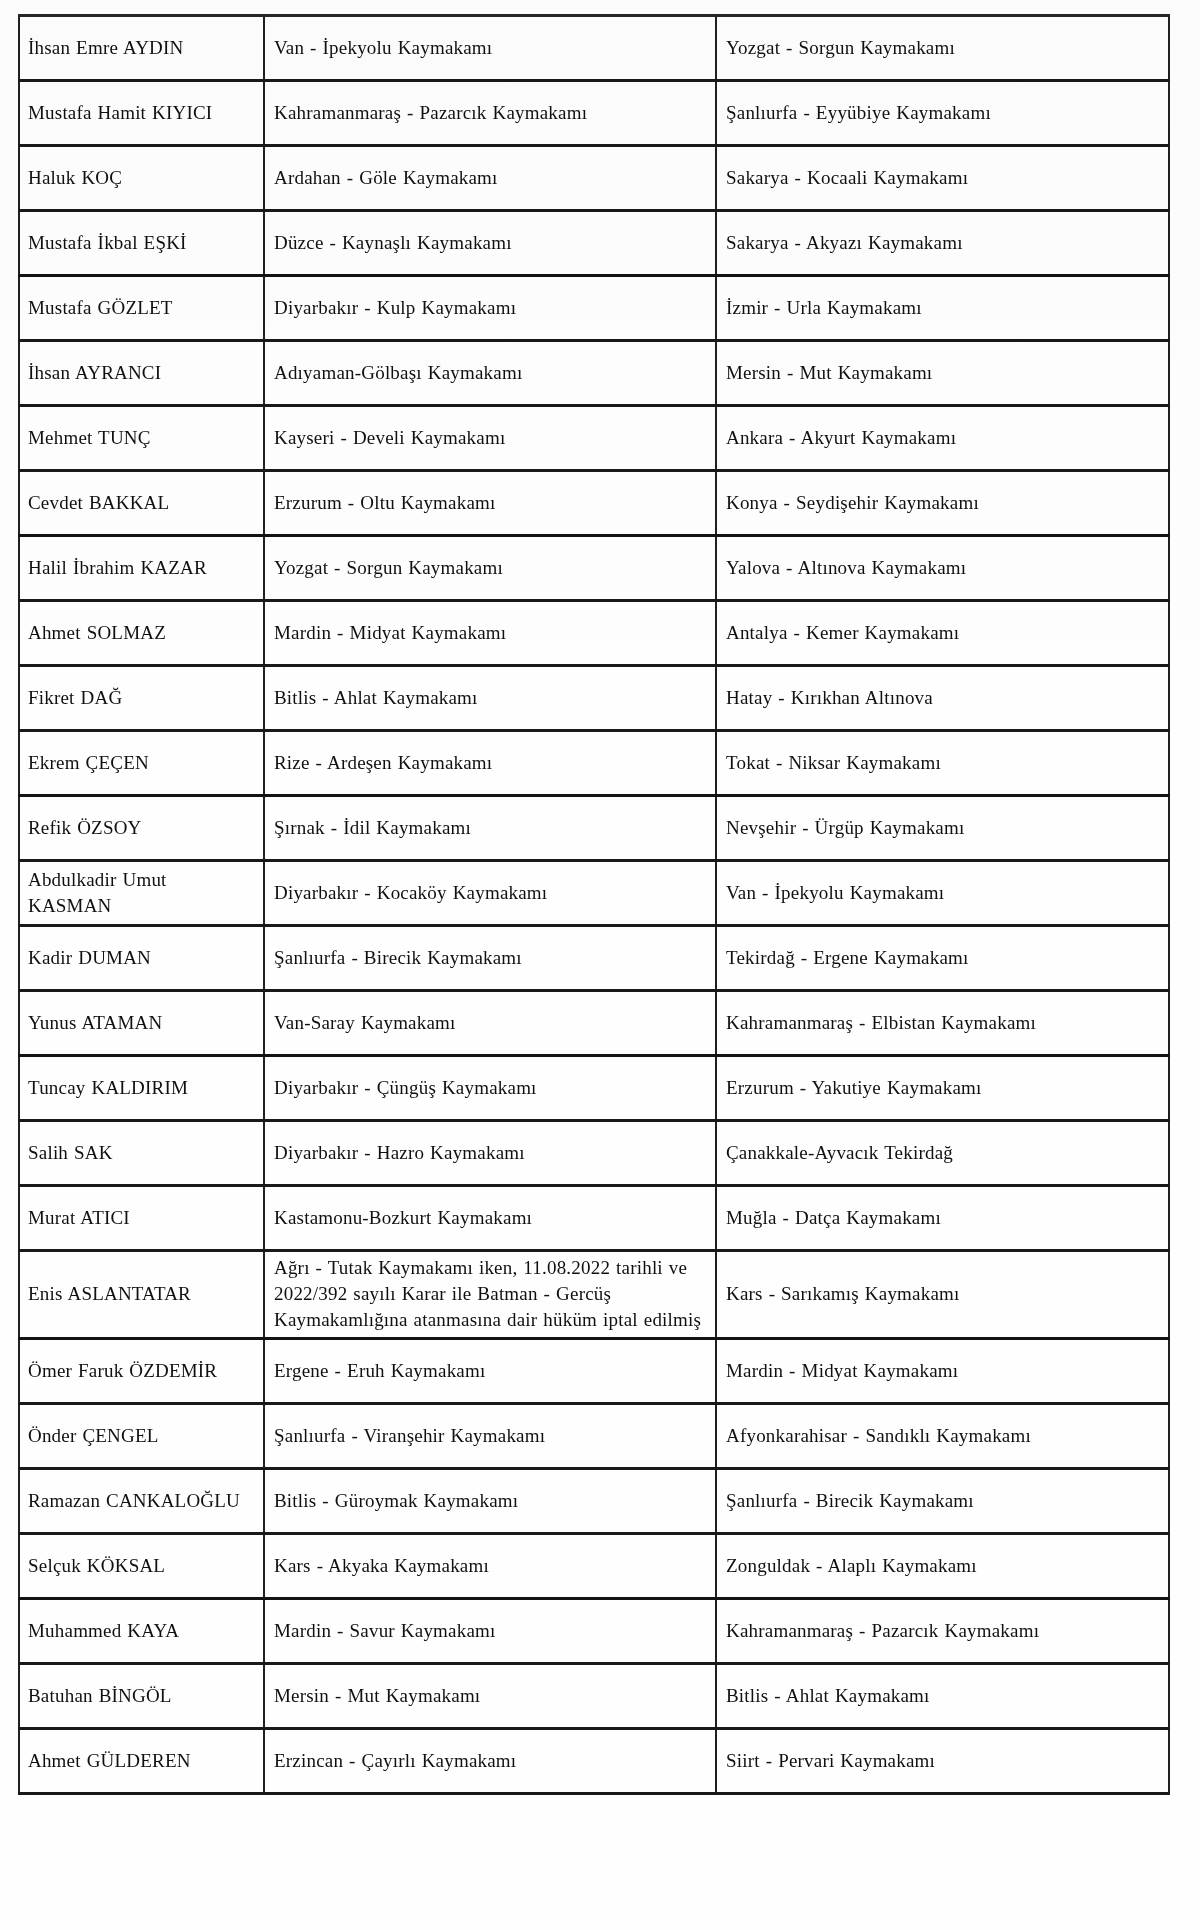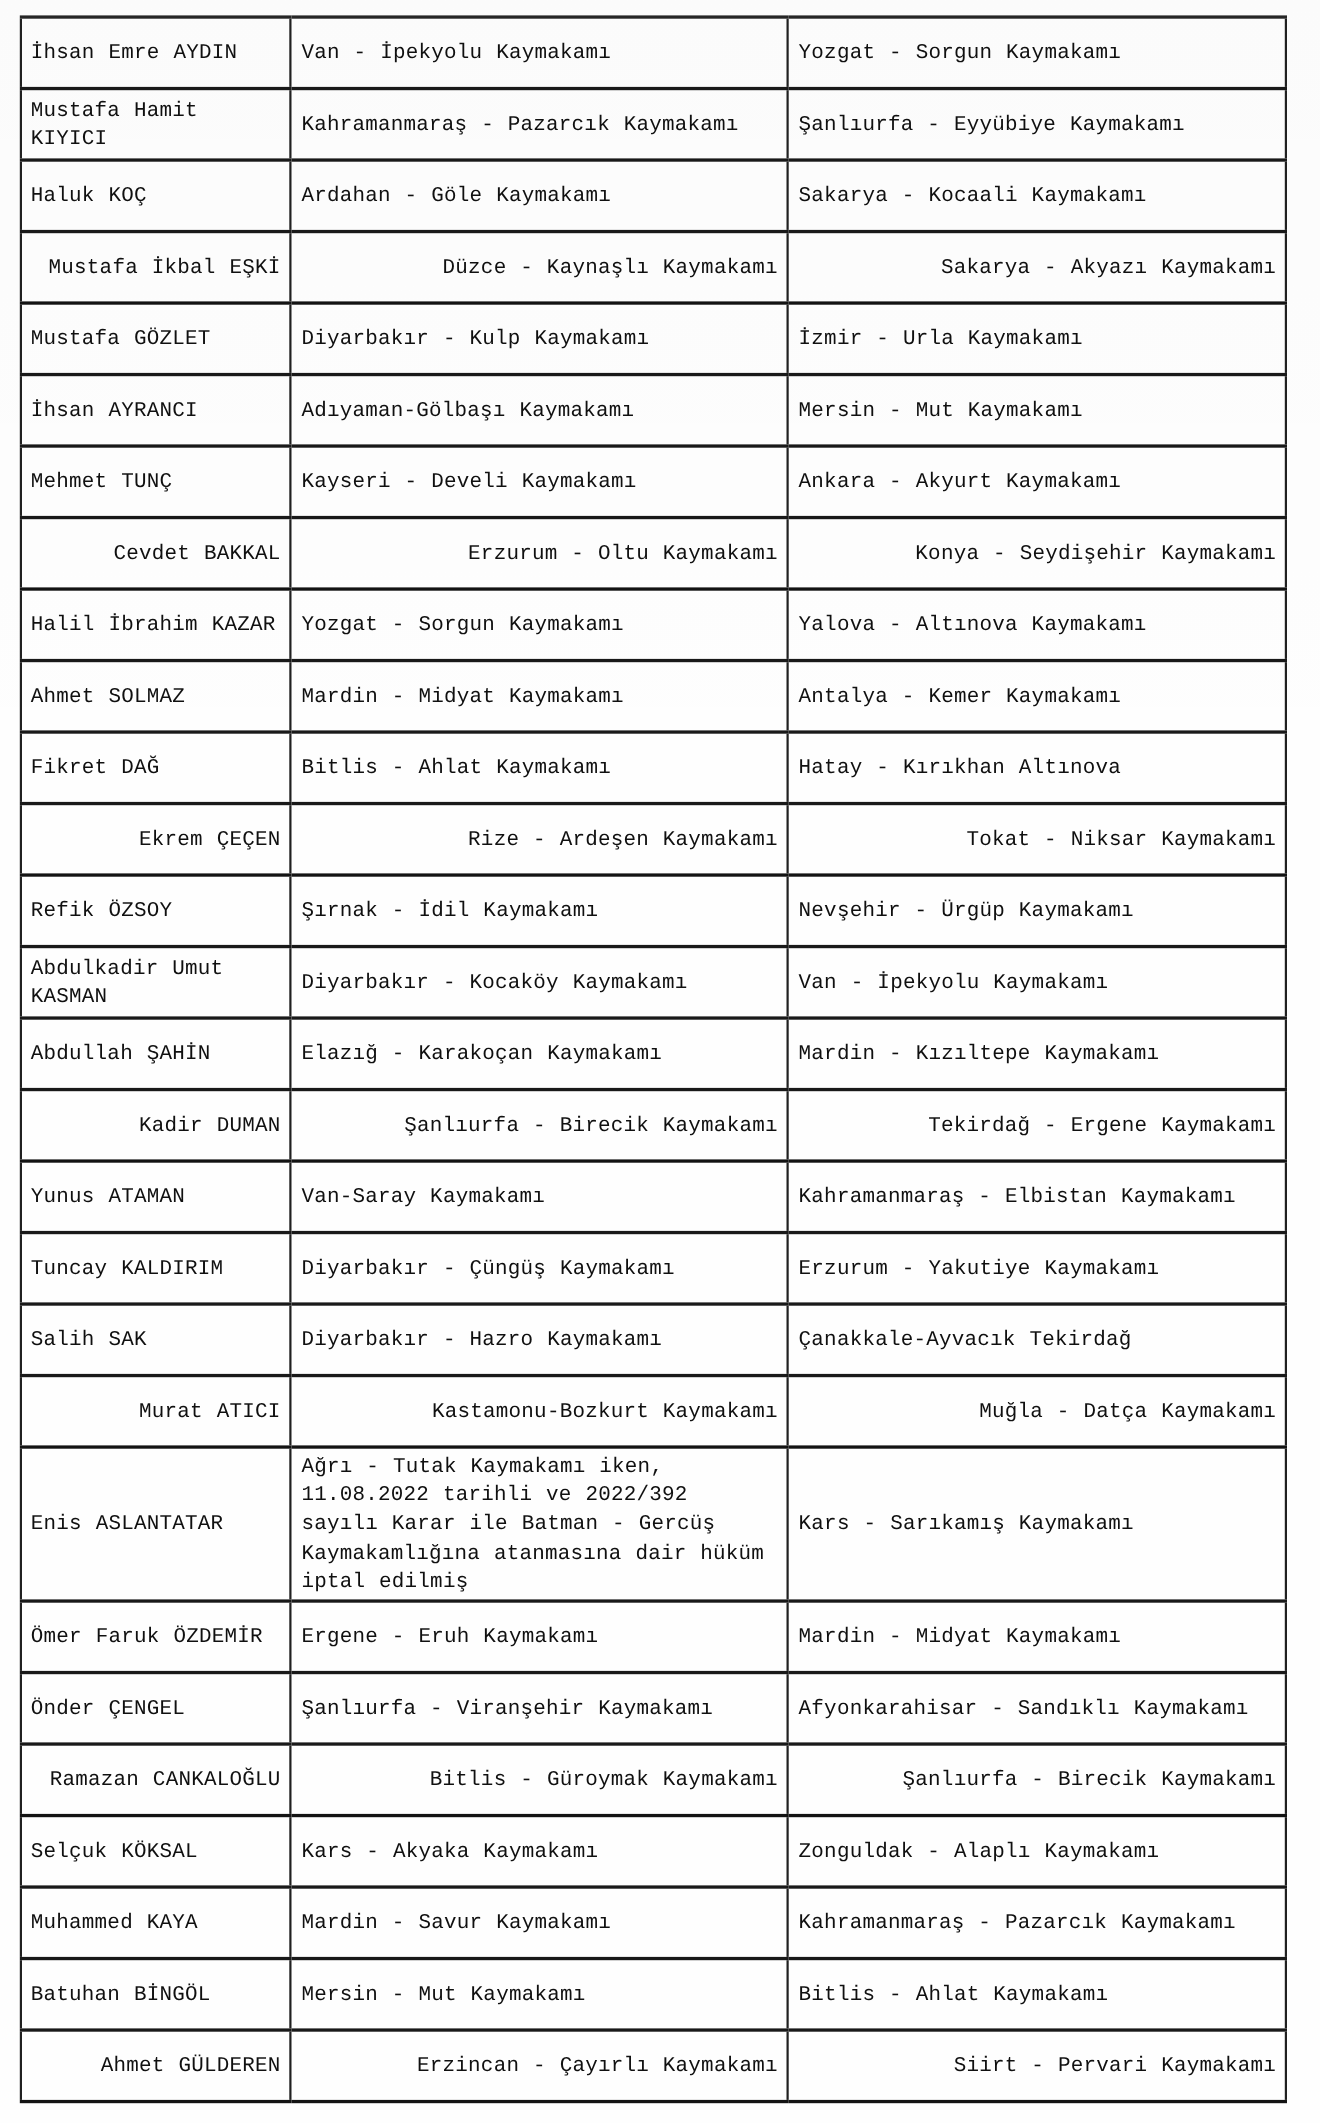--- a/index.html
+++ b/index.html
@@ -13,21 +13,20 @@
     position: relative;
     font-family: "Liberation Serif", "DejaVu Serif", serif;
     overflow: hidden;
   }
   .scan-page {
     position: absolute;
     inset: 0;
     background:
       linear-gradient(180deg, rgba(0,0,0,0.012), rgba(0,0,0,0) 40%),
       #fefefe;
-    font-family: Liberation Mono, monospace;
   }
   table.appointments {
     position: absolute;
     left: 18px;
     top: 14px;
     width: 1150px;
     border-collapse: collapse;
     table-layout: fixed;
     color: #1c1c1c;
     filter: blur(0.35px) contrast(1.12) grayscale(1);
@@ -46,21 +45,21 @@
     font-size: 19px;
     line-height: 1.38;
     vertical-align: middle;
     letter-spacing: 0.2px;
     word-spacing: 1px;
     overflow: hidden;
   }
   
   table.appointments tr:nth-child(3n) td    { border-top-color: #1a1a1a; margin-left: 20px; }
   table.appointments tr:nth-child(3n+1) td  { border-top-color: #303030; }
-  table.appointments tr:nth-child(4n) td    { border-bottom-color: #1f1f1f; text-align: right; }
+  table.appointments tr:nth-child(4n) td    { border-bottom-color: #1f1f1f; }
   table.appointments td.name-cell  { padding-left: 8px; }
 </style>
 </head>
 <body>
 
 <div class="scan-page">
   <table class="appointments">
     <colgroup>
       <col class="c1">
       <col class="c2">
@@ -145,25 +144,20 @@
           <td class="prev-cell">Şırnak - İdil Kaymakamı</td>
           <td class="new-cell">Nevşehir - Ürgüp Kaymakamı</td>
         </tr>
 
         <tr>
           <td class="name-cell">Abdulkadir Umut KASMAN</td>
           <td class="prev-cell">Diyarbakır - Kocaköy Kaymakamı</td>
           <td class="new-cell">Van - İpekyolu Kaymakamı</td>
         </tr>
 
-        <tr>
-          <td class="name-cell">Abdullah ŞAHİN</td>
-          <td class="prev-cell">Elazığ - Karakoçan Kaymakamı</td>
-          <td class="new-cell">Mardin - Kızıltepe Kaymakamı</td>
-        </tr>
 
         <tr>
           <td class="name-cell">Kadir DUMAN</td>
           <td class="prev-cell">Şanlıurfa - Birecik Kaymakamı</td>
           <td class="new-cell">Tekirdağ - Ergene Kaymakamı</td>
         </tr>
 
 
         <tr>
           <td class="name-cell">Yunus ATAMAN</td>

